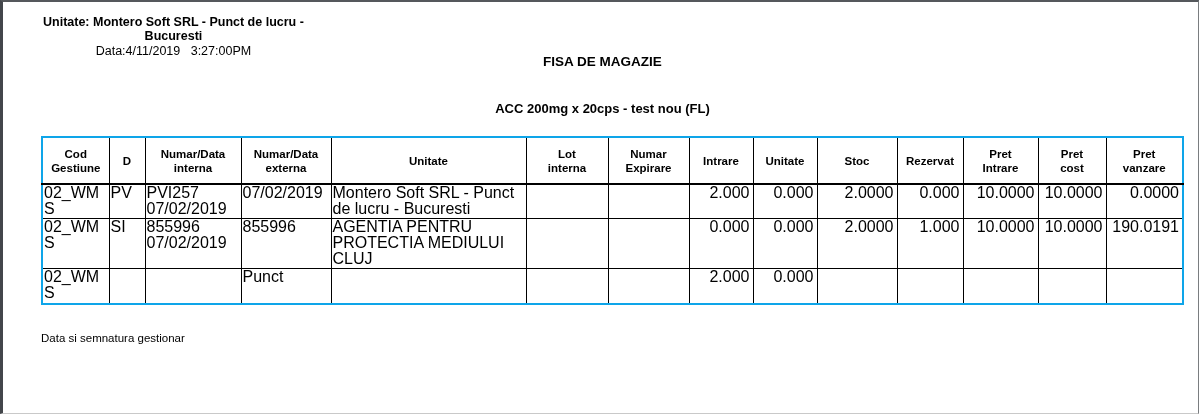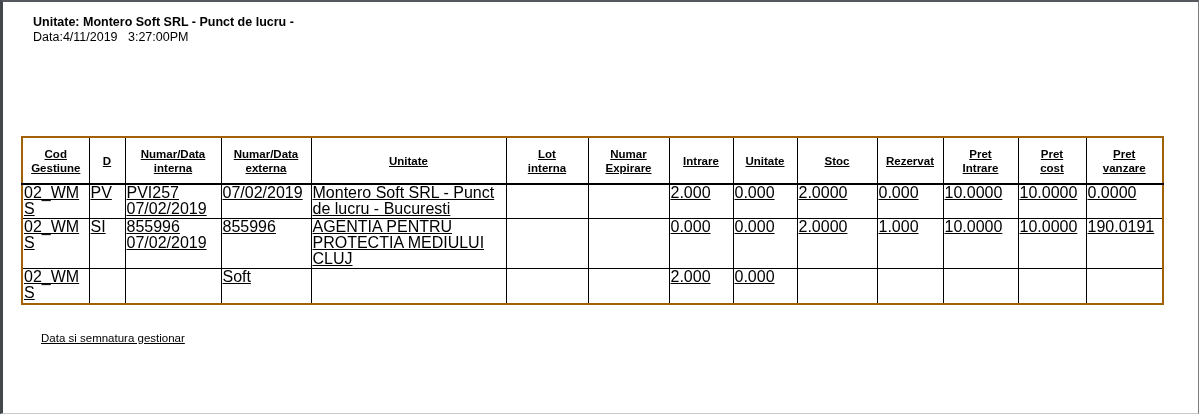--- a/index.html
+++ b/index.html
@@ -10,65 +10,67 @@
     box-sizing: border-box;
     background: #ffffff;
     color: #000000;
     font-family: "Liberation Sans", sans-serif;
     border-left: 3px solid #43464b;
     border-top: 2px solid #55585c;
     border-right: 1px solid #7a7d80;
     border-bottom: 1px solid #c9c9c9;
     overflow: hidden;
   }
-  .report-header { position: absolute; left: 30px; top: 13px; }
+  .report-header { position: absolute; left: 40px; top: 13px; text-align: center; }
   .unitate-line { font-weight: bold; font-size: 12.5px; line-height: 14px; }
   .data-line { font-size: 12.5px; line-height: 14px; margin-top: 1px; white-space: pre; }
   .report-title {
     position: absolute; top: 52px; left: 29px; width: 1141px;
     text-align: center; font-weight: bold; font-size: 13.5px;
   }
   .product-title {
     position: absolute; top: 99px; left: 29px; width: 1141px;
     text-align: center; font-weight: bold; font-size: 13px;
   }
   table.fisa {
-    position: absolute; left: 18px; top: 134px; width: 1141px;
+    position: absolute; left: 38px; top: 134px; width: 1141px;
     border-collapse: collapse; table-layout: fixed;
-    border: 2px solid #a16207;
-    text-decoration: underline;
+    border: 2px solid #0ea5e9;
   }
   table.fisa th, table.fisa td { border: 1px solid #000; overflow: hidden; }
   table.fisa thead tr { height: 47px; }
   table.fisa thead th {
     font-size: 11.5px; font-weight: bold; text-align: center;
     vertical-align: middle; white-space: pre-line; line-height: 14px; padding: 2px 1px;
     border-bottom: 2px solid #000;
   }
   table.fisa tbody td {
     font-size: 16px; line-height: 16px; vertical-align: top;
     padding: 0 2px 0 1px; white-space: pre-line; word-wrap: break-word;
   }
-  table.fisa tbody td.num { padding-right: 3px; }
+  table.fisa tbody td.num { text-align: right; padding-right: 3px; }
   table.fisa tbody tr:nth-child(1) { height: 34px; }
   table.fisa tbody tr:nth-child(2) { height: 50px; }
   table.fisa tbody tr:nth-child(3) { height: 36px; }
-  .footer-note { position: absolute; left: 38px; top: 330px; font-size: 11.5px; text-decoration: underline; }
+  .footer-note { position: absolute; left: 38px; top: 330px; font-size: 11.5px; }
 </style>
 </head>
 <body>
 
 <div class="page">
 
   <div class="report-header">
     <div class="unitate-line">Unitate: Montero Soft SRL - Punct de lucru -</div>
+    <div class="unitate-line">Bucuresti</div>
     <div class="data-line">Data:4/11/2019   3:27:00PM</div>
   </div>
 
+  <div class="report-title">FISA DE MAGAZIE</div>
 
+  <div class="product-title">ACC 200mg x 20cps - test nou (FL)</div>
 
   <table class="fisa">
     <colgroup>
         <col style="width: 67px;">
         <col style="width: 36px;">
         <col style="width: 96px;">
         <col style="width: 90px;">
         <col style="width: 195px;">
         <col style="width: 82px;">
         <col style="width: 81px;">
@@ -138,21 +140,21 @@
           <td class="num">2.0000</td>
           <td class="num">1.000</td>
           <td class="num">10.0000</td>
           <td class="num">10.0000</td>
           <td class="num">190.0191</td>
         </tr>
         <tr>
           <td>02_WMS</td>
           <td></td>
           <td></td>
-          <td>Soft</td>
+          <td>Punct</td>
           <td></td>
           <td></td>
           <td></td>
           <td class="num">2.000</td>
           <td class="num">0.000</td>
           <td class="num"></td>
           <td class="num"></td>
           <td class="num"></td>
           <td class="num"></td>
           <td class="num"></td>

